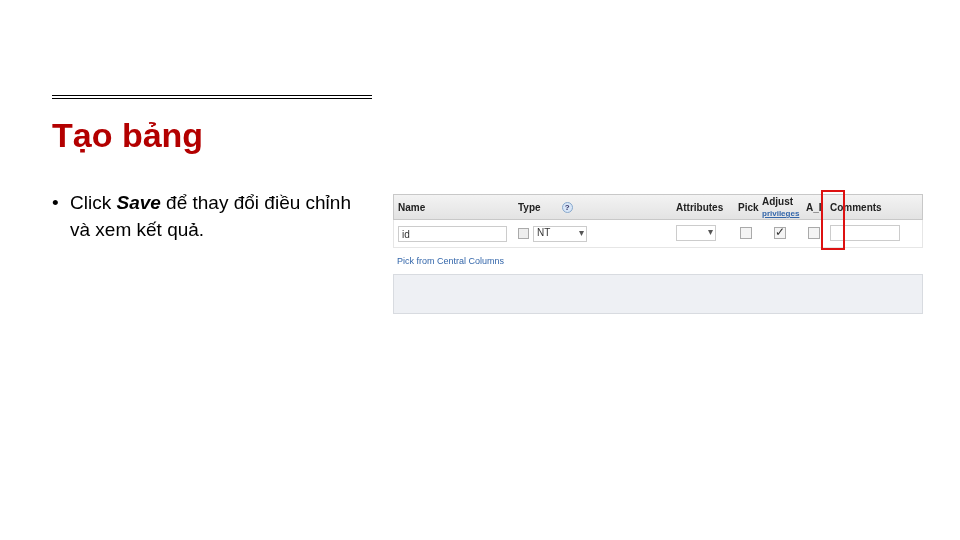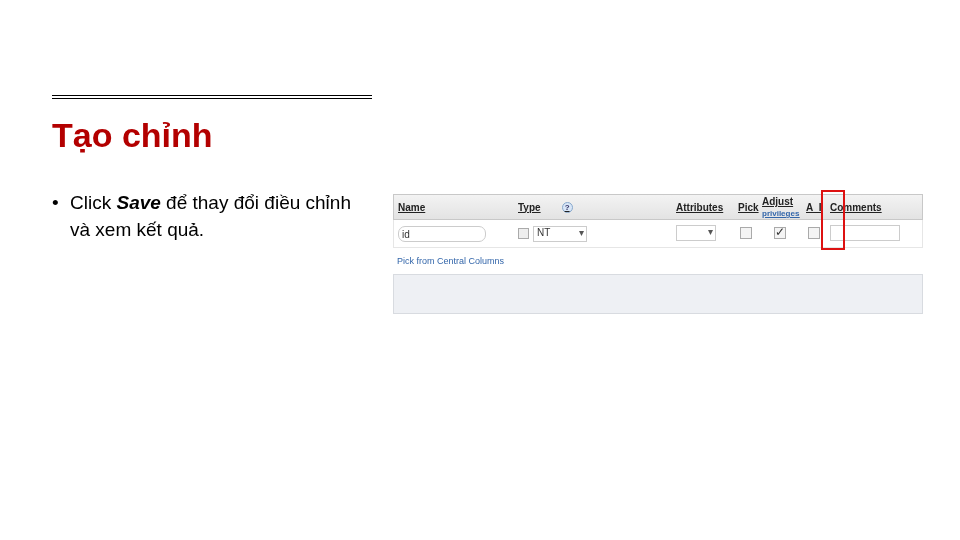--- a/index.html
+++ b/index.html
@@ -67,21 +67,21 @@
     font-size: 10px;
     color: #333;
   }
   .thead {
     display: flex;
     background: linear-gradient(#f3f3f3, #e3e3e3);
     border: 1px solid #c8c8c8;
     height: 26px;
     align-items: center;
   }
-  .thead > div { padding: 0 4px; font-weight: bold; color: #222; text-decoration: underline; }
+  .thead > div { padding: 0 4px; font-weight: bold; color: #222; }
   .col-name { width: 120px; }
   .col-type { width: 80px; display:flex; align-items:center; gap:21px;}
   .col-gap1 { width: 78px; }
   .col-attr { width: 62px; }
   .col-null { width: 24px; text-align:center;}
   .col-adj  { width: 44px; }
   .col-ai   { width: 24px; font-weight:bold;}
   .col-com  { flex: 1; }
 
   .trow {
@@ -97,21 +97,21 @@
   .input-like {
     background: #fff;
     border: 1px solid #ccc;
     height: 16px;
     line-height: 16px;
     font-size: 10px;
     padding: 0 3px;
     color: #333;
     display: inline-block;
   }
-  .name-input { width: 88px; border-radius: 7px; }
+  .name-input { width: 109px; }
   .type-cell { width: 120px; display:flex; gap:4px; align-items:center; }
   .select-like {
     background: #fff;
     border: 1px solid #ccc;
     height: 16px;
     font-size: 10px;
     padding: 0 14px 12px 3px;
     position: relative;
     display:inline-block;
     color:#333;
@@ -166,21 +166,21 @@
     width: 11px; height: 11px; border:1px solid #aaa; background:#eee; display:inline-block;
   }
   .privileges { font-size: 8px; color:#3366aa; text-decoration:underline; }
 </style>
 </head>
 <body>
 
 <div class="slide">
   <div class="divider"></div>
 
-  <div class="title">Tạo chỉnh</div>
+  <div class="title">Tạo bảng</div>
 
   <div class="body-text">
     <ul>
       <li>
         <span>Click </span><span class="bold-only">Save</span><span> để thay đổi điều chỉnh và xem kết quả.</span>
       </li>
     </ul>
   </div>
 
   <div class="shot">

